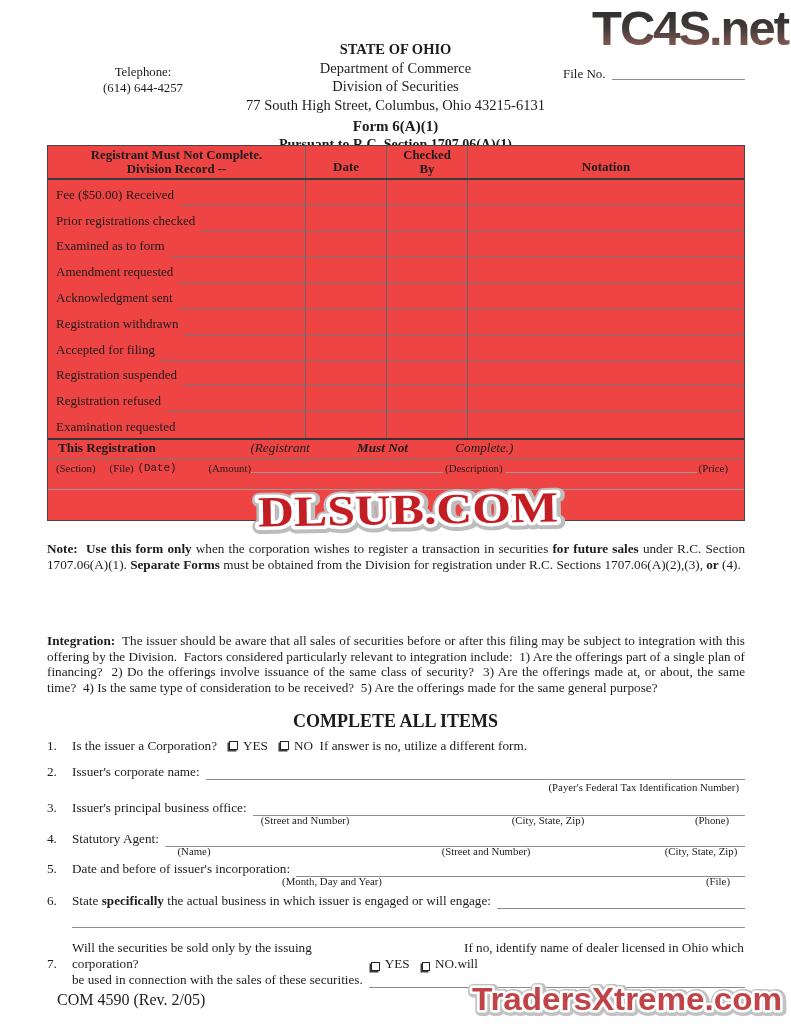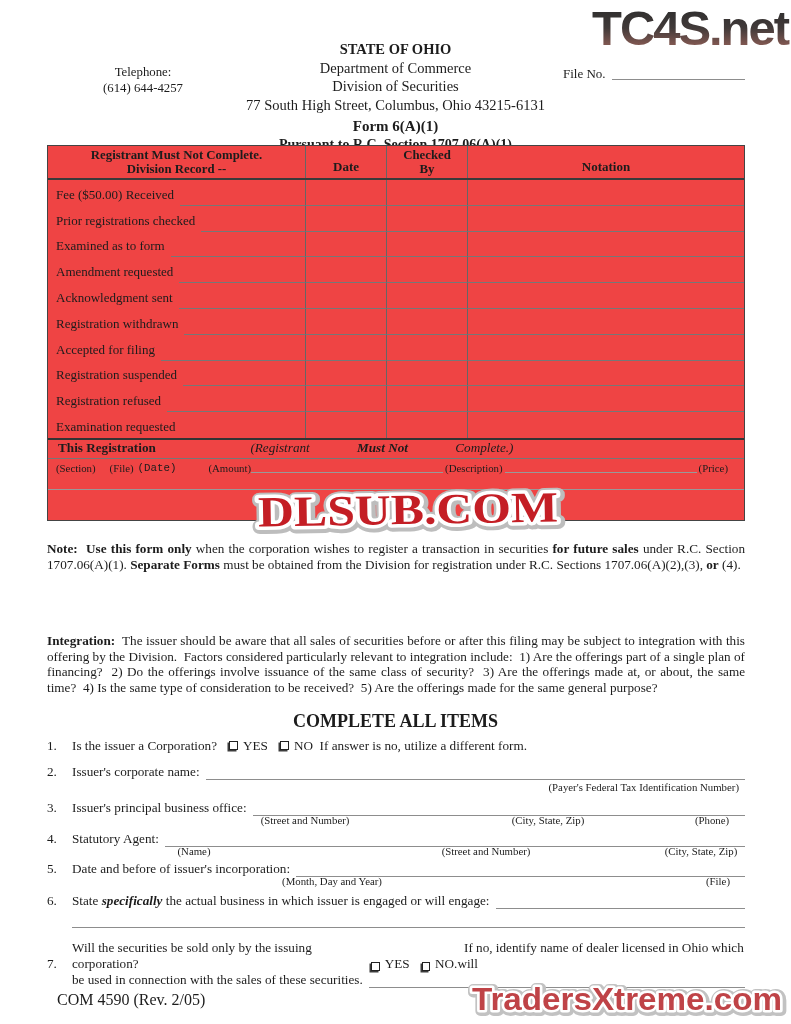--- a/index.html
+++ b/index.html
@@ -298,21 +298,21 @@
     <span class="txt">Date and before of issuer's incorporation:</span>
     <span class="fill"></span>
   </div>
   <div class="abs sublabels sl5">
     <span style="left:285px;">(Month, Day and Year)</span>
     <span style="left:671px;">(File)</span>
   </div>
 
   <div class="abs item i6">
     <span class="num">6.</span>
-    <span class="txt"><span>State </span><span style="font-weight: bold; font-style: italic;">specifically</span><span> the actual business in which issuer is engaged or will engage:</span></span>
+    <span class="txt"><span>State </span><span style="font-weight: bold;">specifically</span><span> the actual business in which issuer is engaged or will engage:</span></span>
     <span class="fill"></span>
   </div>
   <div class="abs extra-line"></div>
 
   <div class="abs item i7">
     <div class="line">
       <span class="num">7.</span>
       <span class="txt">Will the securities be sold only by the issuing corporation?</span>
       <span class="cb"></span>
       <span>YES</span>

